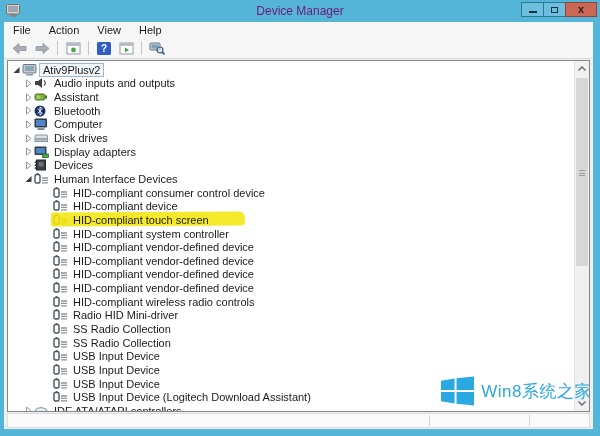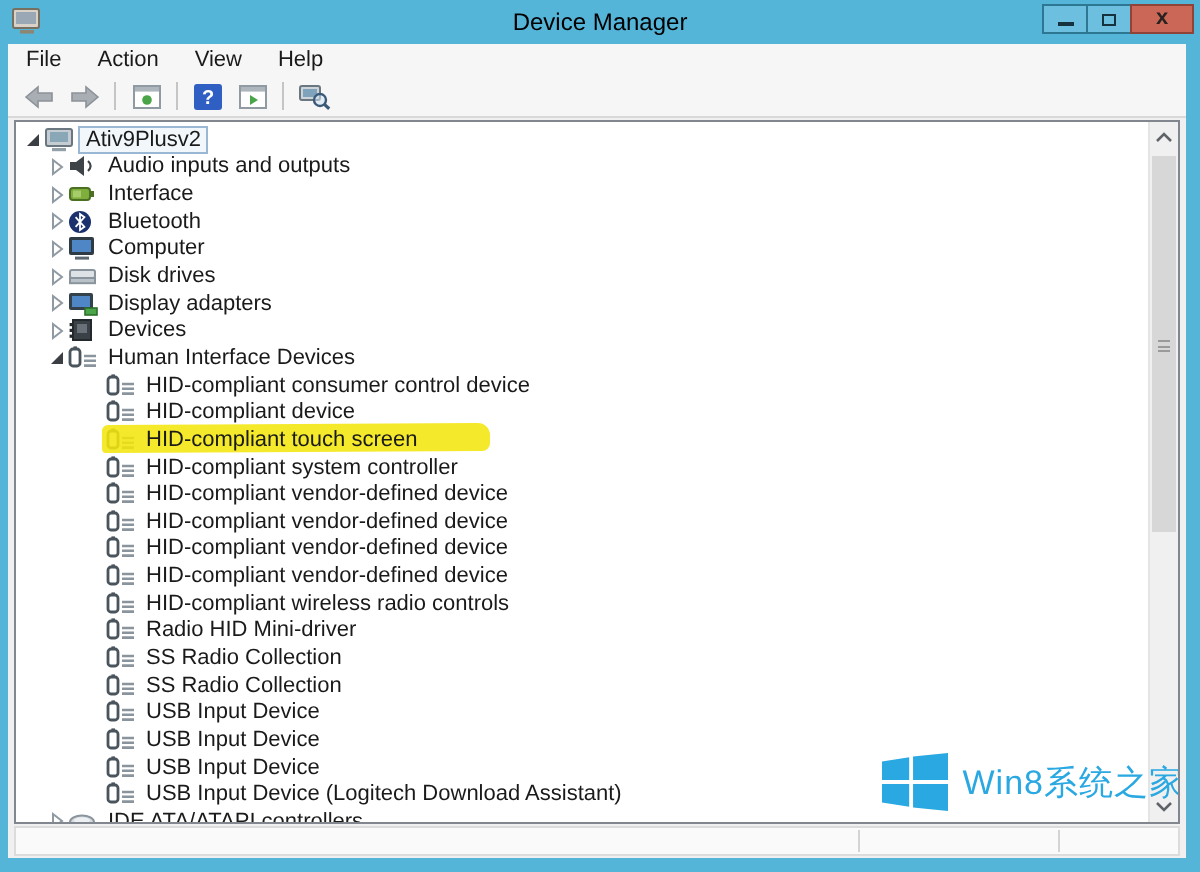--- a/index.html
+++ b/index.html
@@ -3,21 +3,21 @@
 <meta charset="utf-8">
 <style>
   * { margin:0; padding:0; box-sizing:border-box; }
   html,body { width:600px; height:436px; font-family:"Liberation Sans", sans-serif; background:#fff; }
 
   .window { position:relative; width:600px; height:436px; background:#54b5d9; overflow:hidden; }
 
   
   .titlebar { position:absolute; top:0; left:0; right:0; height:22px; display:flex; align-items:center; }
   .app-icon { margin-left:6px; width:16px; height:14px; flex:0 0 auto; }
-  .title { position:absolute; left:0; right:0; text-align:center; font-size:12px; color:#000000; }
+  .title { position:absolute; left:0; right:0; text-align:center; font-size:12px; color:#701a75; }
   .caption-buttons { position:absolute; right:3px; top:2px; display:flex; }
   .cap-btn { width:23px; height:15px; border:1px solid #2e7793; background:rgba(255,255,255,.14);
              display:flex; align-items:center; justify-content:center; margin-left:-1px; }
   .cap-btn.close { width:32px; background:#cb6756; border-color:#8f4437; }
   .glyph-min { width:8px; height:2px; background:#15323e; margin-top:5px; }
   .glyph-max { width:7px; height:6px; border:1.5px solid #15323e; background:transparent; }
   .glyph-close { font-size:11px; font-weight:bold; color:#27211f; line-height:1; }
 
   
   .app-body { position:absolute; left:4px; right:7px; top:22px; bottom:7px; background:#f0f0f0;
@@ -184,21 +184,21 @@
                   <polygon points="3.5,2 8,5.5 3.5,9" fill="#fff" stroke="#8f9aa3"></polygon>
                 </svg>
               </span>
               <span class="ticon">
                 <svg width="14" height="12" viewBox="0 0 14 12">
                   <rect x="1" y="3" width="10" height="6" rx="1.5" fill="#7fae3c" stroke="#4c7022"></rect>
                   <rect x="11" y="4.5" width="2" height="3" fill="#4c7022"></rect>
                   <rect x="2.5" y="4.3" width="4" height="3.4" fill="#a6cc6b"></rect>
                 </svg>
               </span>
-              <span class="lbl">Interface</span>
+              <span class="lbl">Assistant</span>
             </div>
             <div class="trow lvl1">
               <span class="tw">
                 <svg width="11" height="11" viewBox="0 0 11 11">
                   <polygon points="3.5,2 8,5.5 3.5,9" fill="#fff" stroke="#8f9aa3"></polygon>
                 </svg>
               </span>
               <span class="ticon">
                 <svg width="12" height="12" viewBox="0 0 12 12">
                   <circle cx="6" cy="6" r="5.5" fill="#1a316e"></circle>

